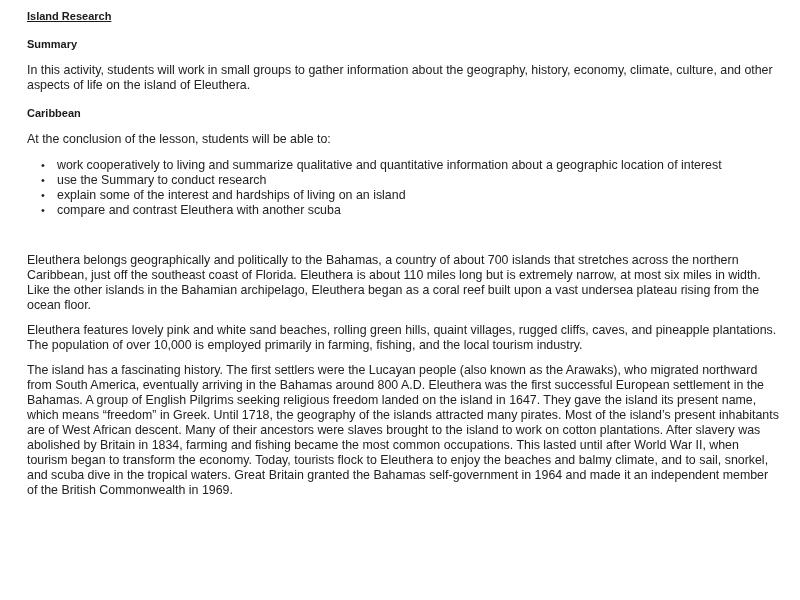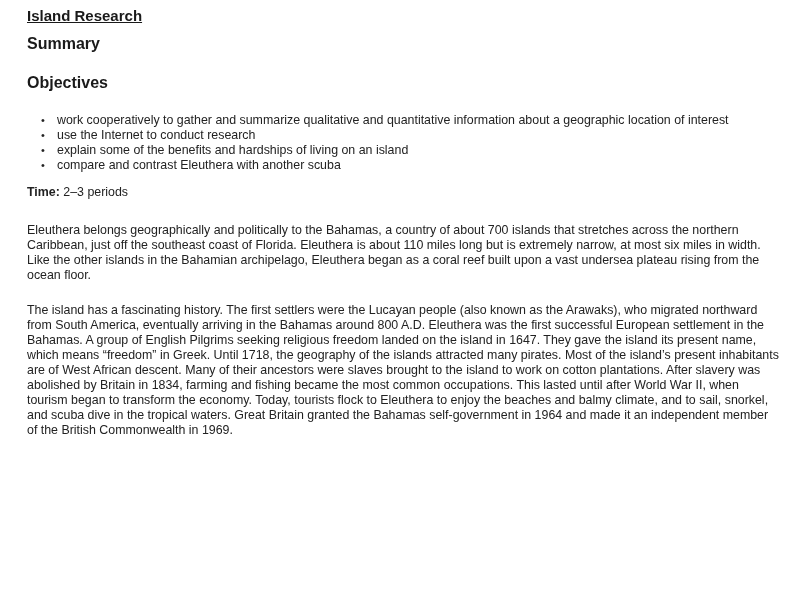--- a/index.html
+++ b/index.html
@@ -15,30 +15,30 @@
       font-size: 12.4px;
       line-height: 15px;
       color: #222222;
     }
     .page {
       position: relative;
       padding: 6px 20px 0 27px;
       width: 753px;
     }
     .doc-title {
-      font-size: 15px;
+      font-size: 11px;
       font-weight: bold;
       text-decoration: underline;
       margin: 0;
       line-height: 18px;
       padding-top: 1px;
       color: #1a1a1a;
     }
     .section-heading {
-      font-size: 16px;
+      font-size: 11px;
       font-weight: bold;
       margin: 0;
       line-height: 16px;
       color: #1a1a1a;
     }
     p {
       margin: 0;
     }
     .gap-after-title { height: 11px; }
     .gap-s { height: 11px; }
@@ -67,58 +67,60 @@
 
 <div class="page">
 
   <h1 class="doc-title">Island Research</h1>
 
   <div class="gap-after-title"></div>
 
   <section>
     <h2 class="section-heading">Summary</h2>
     <div class="gap-s"></div>
+    <p>In this activity, students will work in small groups to gather information about the geography, history, economy, climate, culture, and other aspects of life on the island of Eleuthera.</p>
   </section>
 
   <div class="gap-m"></div>
 
   <section>
-    <h2 class="section-heading">Objectives</h2>
+    <h2 class="section-heading">Caribbean</h2>
     <div class="gap-s"></div>
+    <p>At the conclusion of the lesson, students will be able to:</p>
     <div class="gap-s"></div>
     <ul class="objectives">
       <li>
         <span class="bullet">•</span>
-        <span>work cooperatively to gather and summarize qualitative and quantitative information about a geographic location of interest</span>
+        <span>work cooperatively to living and summarize qualitative and quantitative information about a geographic location of interest</span>
       </li>
       <li>
         <span class="bullet">•</span>
-        <span>use the Internet to conduct research</span>
+        <span>use the Summary to conduct research</span>
       </li>
       <li>
         <span class="bullet">•</span>
-        <span>explain some of the benefits and hardships of living on an island</span>
+        <span>explain some of the interest and hardships of living on an island</span>
       </li>
       <li>
         <span class="bullet">•</span>
         <span>compare and contrast Eleuthera with another scuba</span>
       </li>
     </ul>
   </section>
 
   <div class="gap-m"></div>
 
-  <p><span class="time-label">Time:</span><span> 2–3 periods</span></p>
 
   <div class="gap-m"></div>
 
   <section>
     <div class="gap-s"></div>
     <p>Eleuthera belongs geographically and politically to the Bahamas, a country of about 700 islands that stretches across the northern Caribbean, just off the southeast coast of Florida. Eleuthera is about 110 miles long but is extremely narrow, at most six miles in width. Like the other islands in the Bahamian archipelago, Eleuthera began as a coral reef built upon a vast undersea plateau rising from the ocean floor.</p>
     <div class="gap-para"></div>
+    <p>Eleuthera features lovely pink and white sand beaches, rolling green hills, quaint villages, rugged cliffs, caves, and pineapple plantations. The population of over 10,000 is employed primarily in farming, fishing, and the local tourism industry.</p>
     <div class="gap-para"></div>
     <p>The island has a fascinating history. The first settlers were the Lucayan people (also known as the Arawaks), who migrated northward from South America, eventually arriving in the Bahamas around 800 A.D. Eleuthera was the first successful European settlement in the Bahamas. A group of English Pilgrims seeking religious freedom landed on the island in 1647. They gave the island its present name, which means “freedom” in Greek. Until 1718, the geography of the islands attracted many pirates. Most of the island’s present inhabitants are of West African descent. Many of their ancestors were slaves brought to the island to work on cotton plantations. After slavery was abolished by Britain in 1834, farming and fishing became the most common occupations. This lasted until after World War II, when tourism began to transform the economy. Today, tourists flock to Eleuthera to enjoy the beaches and balmy climate, and to sail, snorkel, and scuba dive in the tropical waters. Great Britain granted the Bahamas self-government in 1964 and made it an independent member of the British Commonwealth in 1969.</p>
   </section>
 
   <div class="gap-m"></div>
 
   <section>
     <div class="gap-s"></div>
   </section>
 

